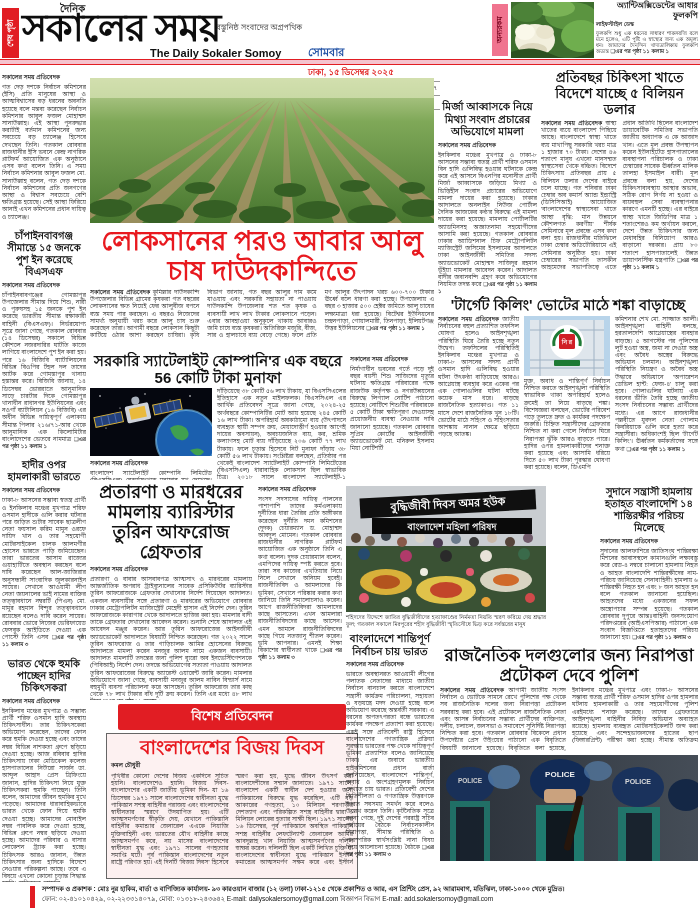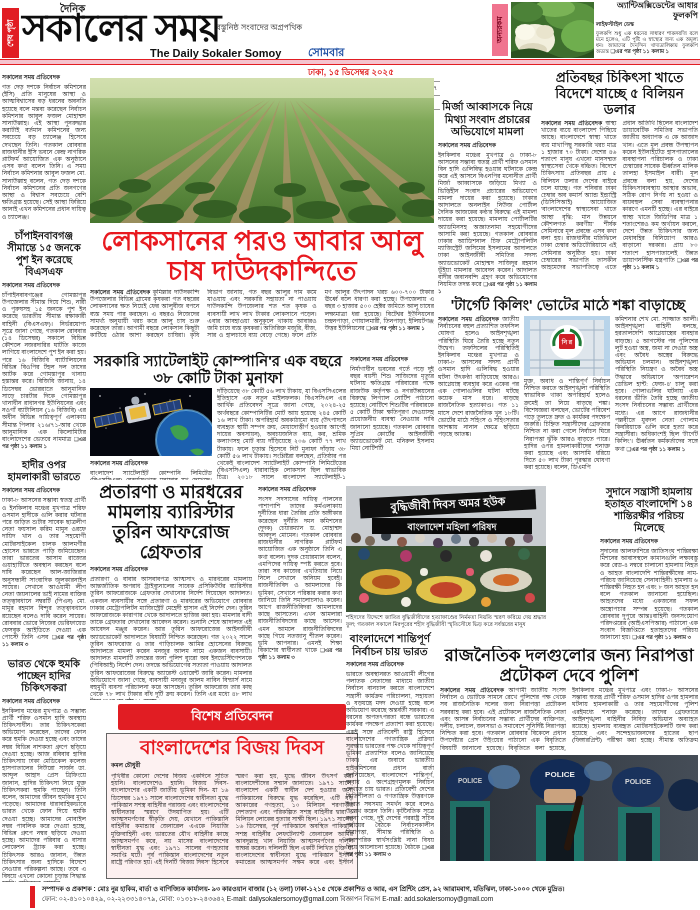--- a/index.html
+++ b/index.html
@@ -207,21 +207,21 @@
     </svg>
     <div class="big">লোকসানের পরও আবার আলু চাষ দাউদকান্দিতে</div>
     <div class="cols bd">
       <b style="font-size:6px">সকালের সময় প্রতিবেদক</b>
       <span>কুমিল্লার দাউদকান্দি উপজেলার বিভিন্ন গ্রামের কৃষকরা গত বছরের লোকসানের ক্ষত নিয়েই ফের আলুবীজ বপনে ব্যস্ত সময় পার করছেন। এ বছরও নিজেদের সামর্থ্য অনুযায়ী খরচ করে আলু চাষ শুরু করেছেন তারা। আগামী বছরে লোকসান কিছুটা কাটিয়ে ওঠার আশা করছেন চাষিরা। কৃষি বিভাগ জানায়, গত বছর আলুর দাম কমে যাওয়ায় এবং সরকারি সহায়তা না পাওয়ায় দাউদকান্দি উপজেলার শত শত কৃষক ও ব্যবসায়ী লাখ লাখ টাকার লোকসানে পড়েন। এবার আবহাওয়া অনুকূলে থাকায় আবারও জমি চাষে ব্যস্ত কৃষকরা। অতিরিক্ত মজুরি, বীজ, সার ও হালচাষে ব্যয় বেড়ে গেছে। ফলে প্রতি মণ আলুর উৎপাদন খরচ ৬০০-৭০০ টাকার ঊর্ধ্বে বলে ধারণা করা হচ্ছে। উপজেলায় এ বছর ৩ হাজার ৫০০ হেক্টর জমিতে আলু চাষের লক্ষ্যমাত্রা ধরা হয়েছে। বিটেশ্বর ইউনিয়নের চন্দ্রনপাড়া, গোয়ালমারী, তিনপাড়া, ইলিয়টগঞ্জ উত্তর ইউনিয়নের</span>
       <b class="note">❑এর পর পৃষ্ঠা ১১ কলাম ১</b>
     </div>
   </div>
 
   <div class="abs" id="satstory">
-    <div class="h chead">সরকারি স্যাটেলাইট কোম্পানি'র এক বছরে ৩৮ কোটি টাকা মুনাফা</div>
+    <div class="h chead">সরকারি স্যাটেলাইট কোম্পানি'র এক বছরে 56 কোটি টাকা মুনাফা</div>
     <div style="margin-top:2px;">
       <div class="imgcol">
         <svg width="122" height="68" viewBox="0 0 122 68">
           <rect width="122" height="68" fill="#05070f"></rect>
           <g fill="#ffffff">
               <circle cx="10" cy="8" r="0.8"></circle>
               <circle cx="30" cy="20" r="0.6"></circle>
               <circle cx="55" cy="6" r="0.7"></circle>
           <circle cx="80" cy="12" r="0.6"></circle>
               <circle cx="16" cy="40" r="0.6"></circle>

